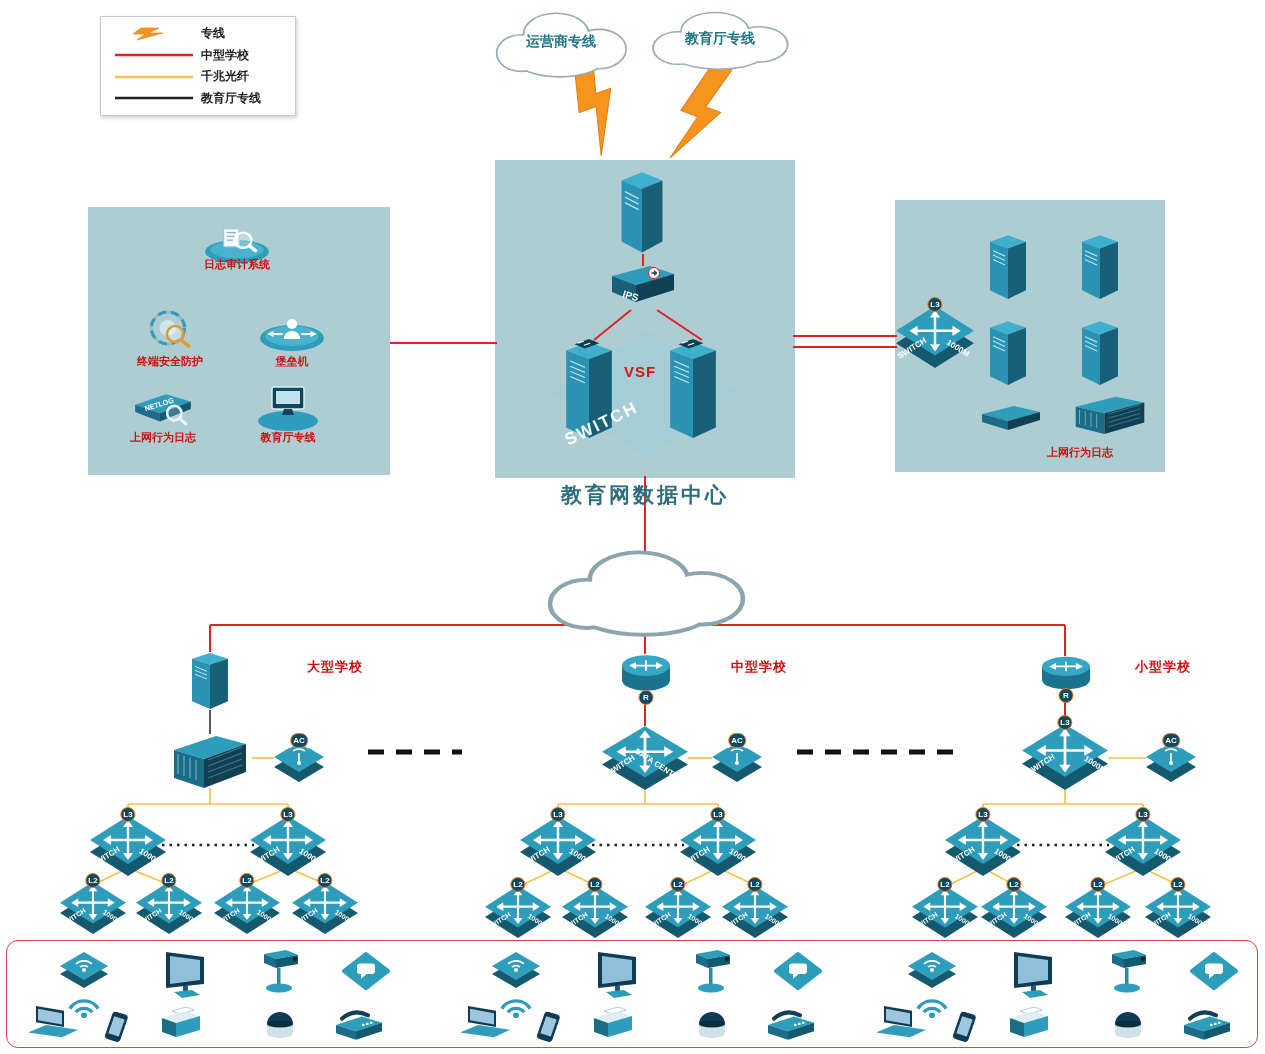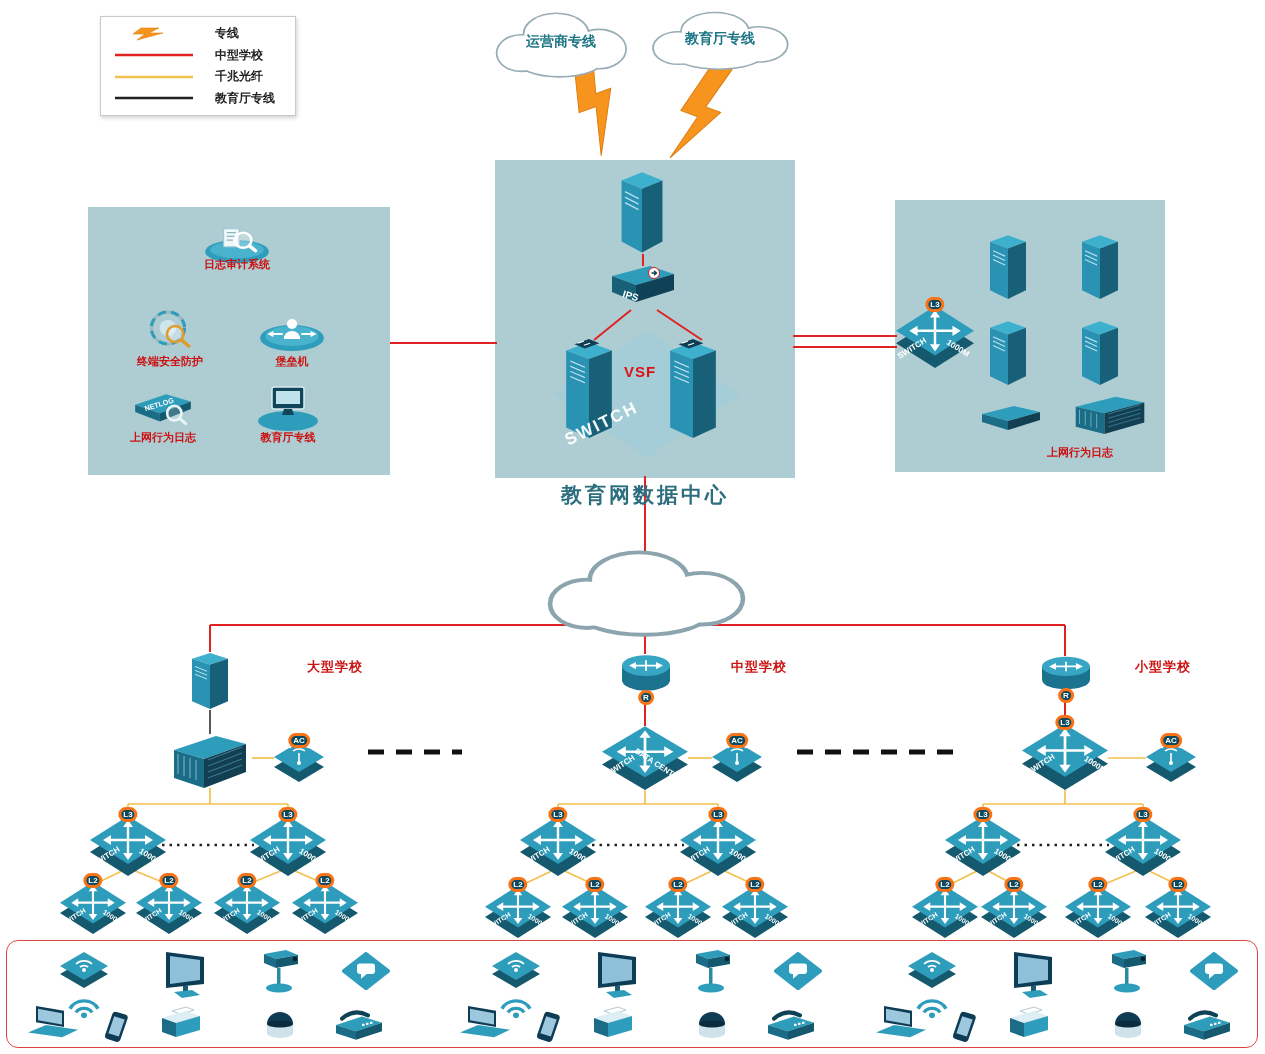--- a/index.html
+++ b/index.html
@@ -3,29 +3,29 @@
 <meta charset="utf-8">
 <style>
 *{margin:0;padding:0;box-sizing:border-box}
 html,body{background:#fff}
 #stage{position:relative;width:1265px;height:1054px;background:#fff;font-family:"Liberation Sans",sans-serif;overflow:hidden}
 .dev,.lbl,.abs{position:absolute}
 .dev svg{width:100%;height:100%;display:block}
 .panel{position:absolute;background:#aecdd3}
 .lbl{font-weight:bold;color:#c11;font-size:11px;text-align:center;line-height:1.25}
 .lbl.big{font-size:13px;letter-spacing:1px}
-.badge{position:absolute;left:50%;top:-7px;transform:translateX(-50%);min-width:15px;height:15px;padding:0 2px;border-radius:8px;background:#0d4a60;color:#fff;font-size:8px;font-weight:bold;display:flex;align-items:center;justify-content:center;border:3px solid #f97316;z-index:3}
+.badge{position:absolute;left:50%;top:-7px;transform:translateX(-50%);min-width:15px;height:15px;padding:0 2px;border-radius:8px;background:#0d4a60;color:#fff;font-size:8px;font-weight:bold;display:flex;align-items:center;justify-content:center;border:1px solid #f97316;z-index:3}
 .badge.bottom{top:auto;bottom:-7px}
 .cloud{position:absolute}
 .cloud svg{width:100%;height:100%;display:block}
 .cl-label{position:absolute;left:0;right:0;top:36%;text-align:center;font-weight:bold;color:#1b7585;font-size:14px;font-family:"Liberation Serif",serif}
 .cloud.thick .cl-o{stroke-width:9;stroke:#8ba4ad}
 .cloud.thick .cl-label{font-size:20px;color:#2d6e7e;top:40%;letter-spacing:3px}
 .legend{position:absolute;left:100px;top:16px;width:196px;height:100px;background:#fff;border:1px solid #c9c9c9;box-shadow:1px 2px 4px rgba(0,0,0,.18);padding:6px 10px;display:flex;flex-direction:column;justify-content:space-around}
-.lg-row{display:flex;align-items:center;gap:18px}
+.lg-row{display:flex;align-items:center;gap:4px}
 .lg-row svg{width:86px;height:14px;flex:0 0 auto}
 .lg-row span{font-size:12px;font-weight:bold;color:#222}
 .ct1,.ct2{position:absolute;font-size:8px;font-weight:bold;color:#fff;white-space:nowrap;z-index:2}
 .ct1{left:3%;top:56%;transform:rotate(-33deg)}
 .ct2{right:1%;top:56%;transform:rotate(33deg)}
 .title-dc{position:absolute;left:510px;top:481px;width:270px;text-align:center;font-size:21px;font-weight:bold;color:#2d6e7e;font-family:"Liberation Serif",serif;letter-spacing:3px}
 .vsf{position:absolute;left:624px;top:363px;color:#d11;font-weight:bold;font-size:15px;z-index:3;letter-spacing:1px}
 .wm{position:absolute;left:562px;top:414px;color:rgba(255,255,255,.95);font-weight:bold;font-size:17px;transform:rotate(-26deg);z-index:2;letter-spacing:2px}
 .wm-diamond{position:absolute;left:553px;top:330px;width:188px;height:128px;background:rgba(150,205,220,.38);clip-path:polygon(50% 0,100% 50%,50% 100%,0 50%)}
 .strip{position:absolute;left:6px;top:940px;width:1252px;height:108px;border:1.5px solid #d44;border-radius:12px}

